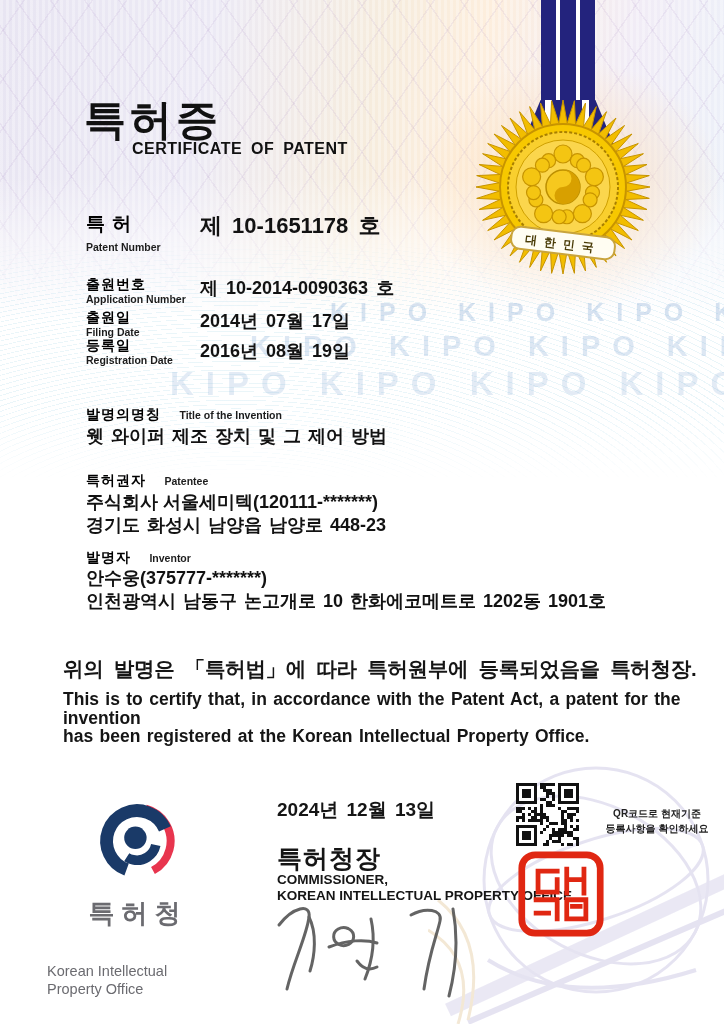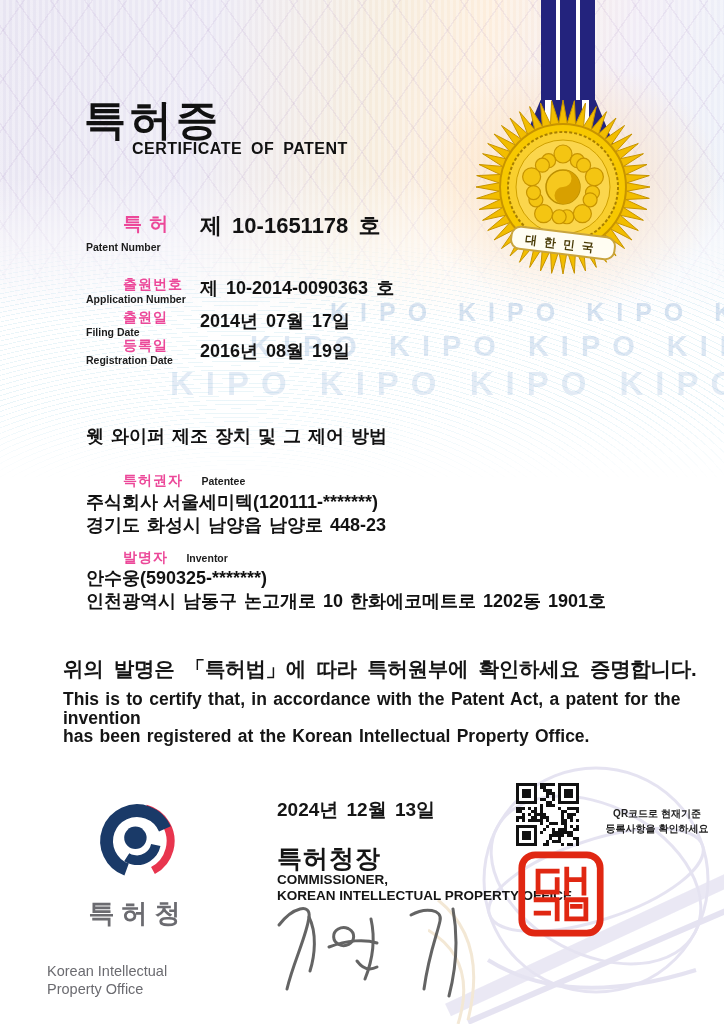--- a/index.html
+++ b/index.html
@@ -24,21 +24,21 @@
   .watermark{color:rgba(124,163,210,.30);font-weight:bold;letter-spacing:12px;white-space:nowrap;}
   
   .ribbon{left:541px;top:0;width:54px;height:108px;
     background:linear-gradient(90deg,#23237d 0 15px,#fff 15px 19px,#23237d 19px 35px,#fff 35px 39px,#23237d 39px 54px);}
   .ribbon-flare{left:519px;top:100px;width:98px;height:52px;
     background:linear-gradient(90deg,#23237d 0 27%,#fff 27% 34%,#23237d 34% 64%,#fff 64% 71%,#23237d 71% 100%);
     clip-path:polygon(22% 0,78% 0,100% 100%,0 100%);}
   
   .t-title{left:84px;top:92px;font-size:42px;font-weight:700;letter-spacing:4px;color:#111;}
   .t-sub{left:86px;top:140px;font-size:16px;font-weight:800;letter-spacing:.5px;word-spacing:4px;color:#111;margin-left:46px;}
-  .lab-ko{font-size:15px;font-weight:800;color:#ec4899;letter-spacing:1px;margin-left:37px;}
+  .lab-ko{font-size:15px;font-weight:800;color:#000000;letter-spacing:1px;}
   .lab-en{font-size:10.5px;font-weight:700;color:#1c1c1c;}
   .val{font-weight:800;color:#121212;}
   .inline-lab .lab-en{display:inline;margin-left:14px;font-weight:700;}
   .stmt-ko{left:63px;top:655px;width:648px;font-size:20.5px;font-weight:800;word-spacing:5px;letter-spacing:-.3px;}
   .stmt-en{left:63px;top:690px;width:652px;font-size:17.5px;font-weight:700;line-height:18.5px;word-spacing:1.5px;}
   .gray{color:#6b6b70;}
   .qr-cap{left:589px;top:806px;width:136px;font-size:10px;font-weight:800;line-height:15px;text-align:center;color:#222;}
   .sig{left:263px;top:893px;}
 </style>
 </head>
@@ -112,37 +112,41 @@
   <div class="abs val" style="left:200px;top:276px;font-size:18px;word-spacing:3px;">제 10-2014-0090363 호</div>
 
   <div class="abs lab-ko" style="left:86px;top:309px;font-size:14px;">출원일</div>
   <div class="abs lab-en" style="left:86px;top:326px;">Filing Date</div>
   <div class="abs val" style="left:200px;top:309px;font-size:18px;word-spacing:3px;">2014년 07월 17일</div>
 
   <div class="abs lab-ko" style="left:86px;top:337px;font-size:14px;">등록일</div>
   <div class="abs lab-en" style="left:86px;top:354px;">Registration Date</div>
   <div class="abs val" style="left:200px;top:339px;font-size:18px;word-spacing:3px;">2016년 08월 19일</div>
 
+  <div class="abs inline-lab" style="left:86px;top:405px;">
+    <span class="lab-ko" style="font-size:14px;">발명의명칭</span>
+    <span class="lab-en">Title of the Invention</span>
+  </div>
   <div class="abs val" style="left:86px;top:424px;font-size:18px;word-spacing:2px;">웻 와이퍼 제조 장치 및 그 제어 방법</div>
 
   <div class="abs inline-lab" style="left:86px;top:471px;">
     <span class="lab-ko" style="font-size:14px;">특허권자</span>
     <span class="lab-en">Patentee</span>
   </div>
   <div class="abs val" style="left:86px;top:490px;font-size:18px;">주식회사 서울세미텍(120111-*******)</div>
   <div class="abs val" style="left:86px;top:513px;font-size:18px;word-spacing:2px;">경기도 화성시 남양읍 남양로 448-23</div>
 
   <div class="abs inline-lab" style="left:86px;top:548px;">
     <span class="lab-ko" style="font-size:14px;">발명자</span>
     <span class="lab-en">Inventor</span>
   </div>
-  <div class="abs val" style="left:86px;top:566px;font-size:18px;">안수웅(590325-*******)</div>
+  <div class="abs val" style="left:86px;top:566px;font-size:18px;">안수웅(375777-*******)</div>
   <div class="abs val" style="left:86px;top:589px;font-size:18px;word-spacing:2px;">인천광역시 남동구 논고개로 10 한화에코메트로 1202동 1901호</div>
 
-  <div class="abs stmt-ko">위의 발명은 「특허법」에 따라 특허원부에 확인하세요 증명합니다.</div>
+  <div class="abs stmt-ko">위의 발명은 「특허법」에 따라 특허원부에 등록되었음을 특허청장.</div>
   <div class="abs stmt-en">
     <div>This is to certify that, in accordance with the Patent Act, a patent for the invention</div>
     <div>has been registered at the Korean Intellectual Property Office.</div>
   </div>
 
   <svg class="abs" style="left:97px;top:801px;" width="80" height="80" viewBox="0 0 100 100">
     <circle cx="50" cy="50" r="42" fill="none" stroke="#e8354e" stroke-width="10" stroke-dasharray="100 164" transform="rotate(-75 50 50)"></circle>
     <circle cx="50" cy="50" r="38" fill="none" stroke="#1a3a68" stroke-width="16" stroke-dasharray="150 89" transform="rotate(110 50 50)"></circle>
     <circle cx="48" cy="46" r="14" fill="#1a3a68"></circle>
     <circle cx="50" cy="50" r="24" fill="none" stroke="#1a3a68" stroke-width="12" stroke-dasharray="46 105" transform="rotate(12 50 50)"></circle>

